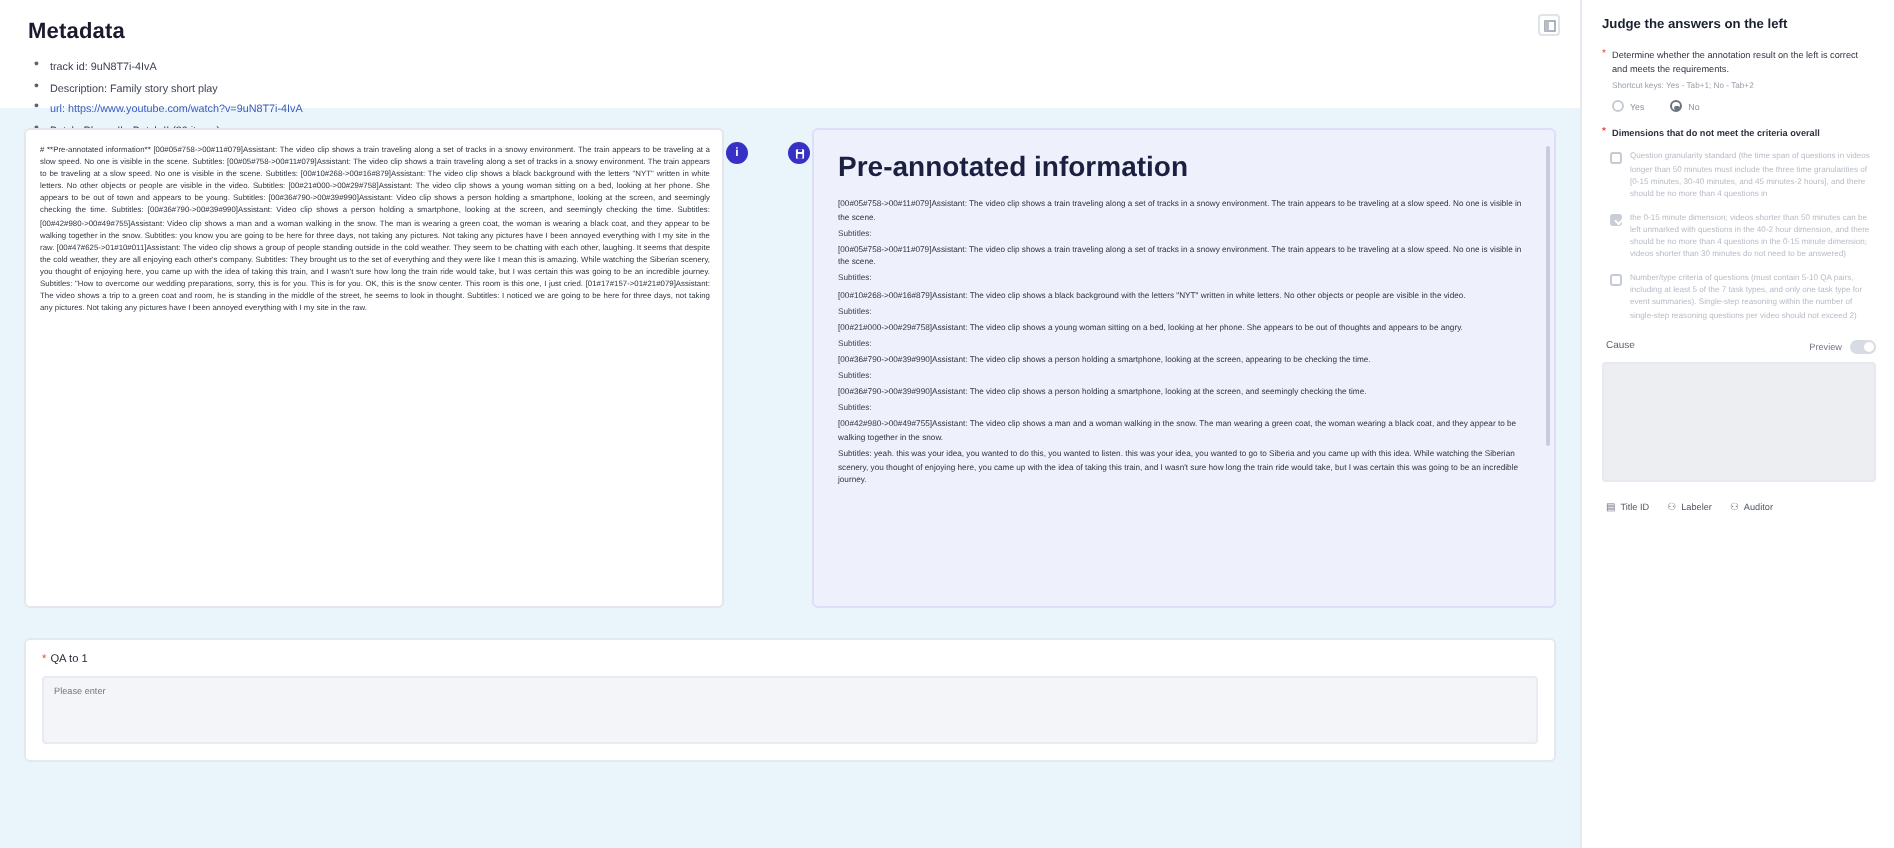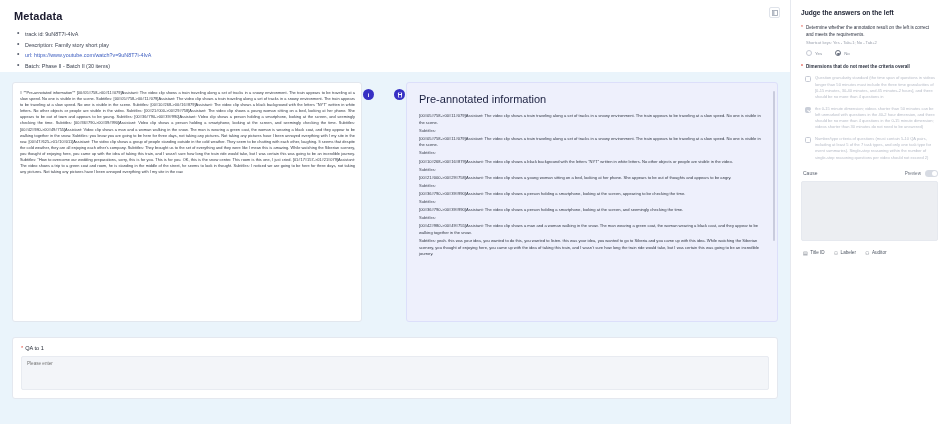--- a/index.html
+++ b/index.html
@@ -16,21 +16,21 @@
     position: relative;
     width: 790px; height: 424px;
     background: #eaf4fb;
     padding: 0;
     overflow: hidden;
   }
 
   .meta {
     background: #ffffff;
     padding: 10px 14px 10px 14px;
-    height: 72px;
+    height: 54px;
   }
   .meta h1 {
     font-size: 11px; font-weight: bold; color: #1a1a2e;
     letter-spacing: .1px; margin-bottom: 7px;
   }
   .meta ul { list-style: none; }
   .meta li {
     position: relative;
     font-size: 5.4px; color: #3c4250;
     line-height: 10.5px; padding-left: 11px;
@@ -93,21 +93,21 @@
   .pre-panel {
     flex: 1; height: 240px;
     background: #eef0fc;
     border: 1px solid #dcdffa;
     border-radius: 3px;
     padding: 10px 12px 6px 12px;
     overflow: hidden;
     position: relative;
   }
   .pre-panel h2 {
-    font-size: 11px; font-weight: normal; color: #1b2040;
+    font-size: 14px; font-weight: bold; color: #1b2040;
     margin-bottom: 8px;
   }
   .pre-body { font-size: 4.1px; line-height: 6.6px; color: #2f3541; }
   .pre-body p { margin-bottom: 1.5px; text-align: left; }
   .pre-body .sub { color: #3a3f4d; }
   .scroll-v {
     position: absolute; right: 2px; top: 8px;
     width: 2px; height: 150px; background: #c9ccdd; border-radius: 2px;
   }
 

